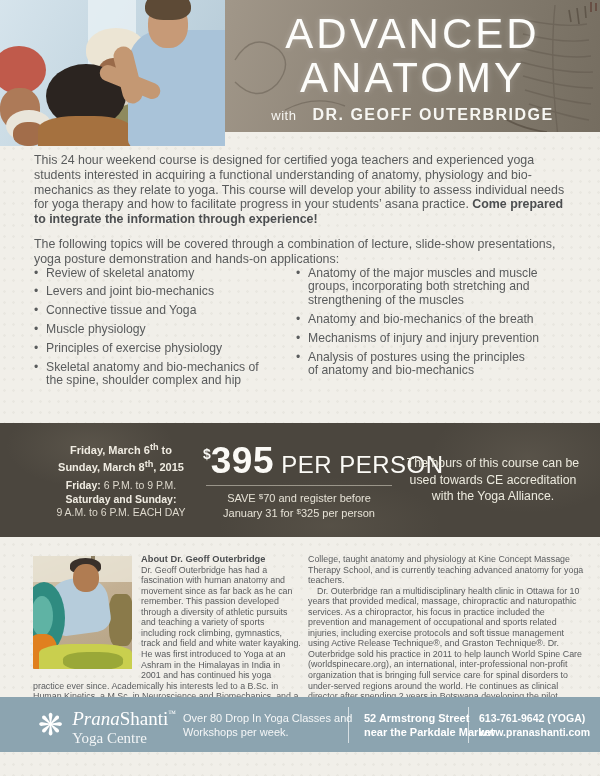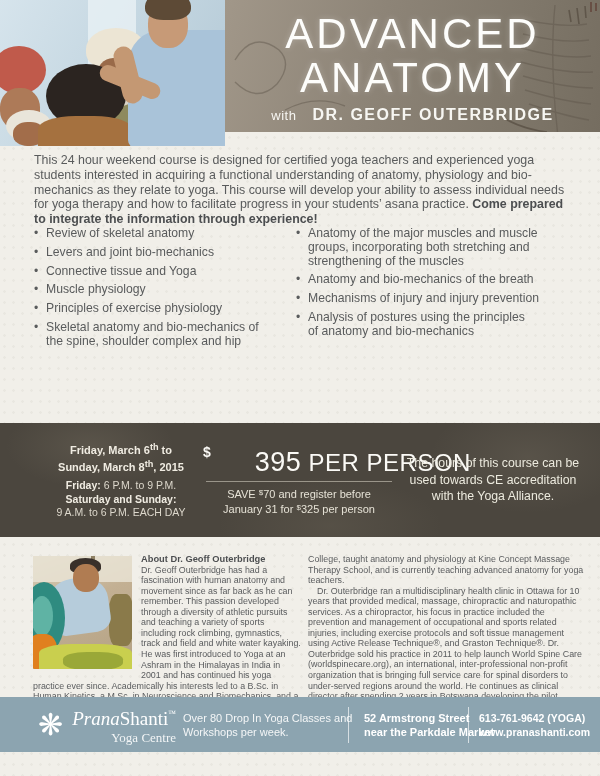--- a/index.html
+++ b/index.html
@@ -79,21 +79,21 @@
       radial-gradient(140px 80px at 88% 30%, rgba(170,160,140,.14), transparent 70%),
       #4b463e;
   }
   .band-schedule { position:absolute; left:40px; top:50%; transform:translateY(-50%); width:162px; text-align:center; }
   .sch-dates { font-weight:bold; font-size:11px; line-height:13.5px; color:#f0ece2; }
   .sch-times { margin-top:4px; font-size:10.5px; line-height:13.5px; color:#ddd8cc; }
   .sch-times .lbl { font-weight:bold; color:#f0ece2; }
   .band-price { position:absolute; left:203px; top:50%; transform:translateY(-50%); width:192px; text-align:center; }
   .price-line { white-space:nowrap; color:#fbfaf6; }
   .price-cur { font-size:14px; font-weight:bold; vertical-align:14px; }
-  .price-amt { font-size:27px; font-weight:normal; letter-spacing:.5px;margin-left:44px; }
+  .price-amt { font-size:37px; font-weight:bold; letter-spacing:.5px; }
   .price-unit { font-size:24px; font-weight:400; letter-spacing:.5px; }
   .price-rule { margin:3px auto 4px auto; width:186px; height:1px; background:rgba(220,215,200,.55); }
   .save-line { font-size:11px; line-height:14px; color:#e6e2d6; }
   .save-cur { font-size:8px; vertical-align:3px; }
   .band-ce { position:absolute; left:402px; top:50%; transform:translateY(-50%); width:182px; text-align:center;
     font-size:12.3px; line-height:16.5px; color:#eceade; }
 
   
   .about { height:160px; padding:17px 15px 0 33px; display:flex; color:#5a5c5e; }
   .about-col1 { flex:0 0 268px; width:268px; }
@@ -120,21 +120,21 @@
   .about-col2 p.p2 { text-indent:9px; }
 
   
   .footer { position:relative; height:55px; background:#8ca4b0; color:#fff; }
   .f-abs { position:absolute; top:50%; transform:translateY(-50%); }
   .f-logo { left:38px; display:flex; align-items:center; }
   .logo-mark { font-size:30px; line-height:30px; color:#fff; margin-right:9px; }
   .logo-name { font-family:"Liberation Serif", serif; font-size:19px; line-height:19px; color:#fff; }
   .logo-name .it { font-style:italic; }
   .logo-tm { font-size:8px; vertical-align:9px; }
-  .logo-sub { font-family:"Liberation Serif", serif; font-size:13px; margin-top:1px; color:#f2f5f6;text-align:right; }
+  .logo-sub { font-family:"Liberation Serif", serif; font-size:15px; margin-top:1px; color:#f2f5f6; }
   .f-classes { left:183px; font-size:11px; line-height:14.5px; color:#f4f6f7; }
   .f-divider { width:1px; height:36px; background:rgba(255,255,255,.65); }
   .fd1 { left:348px; } .fd2 { left:468px; }
   .f-address { left:364px; font-size:11px; line-height:14px; font-weight:bold; }
   .f-phone { left:479px; font-size:10.5px; line-height:14px; font-weight:bold; }
 </style>
 </head>
 <body>
 
 <div class="page">
@@ -188,20 +188,21 @@
         <div class="title-line">ANATOMY</div>
         <div class="hero-sub">
           <span class="sub-with">with</span><span class="sub-name">DR. GEOFF OUTERBRIDGE</span>
         </div>
       </div>
     </div>
   </div>
 
   <div class="intro">
     <p class="lead"><span>This 24 hour weekend course is designed for certified yoga teachers and experienced yoga students interested in acquiring a functional understanding of anatomy, physiology and bio-mechanics as they relate to yoga. This course will develop your ability to assess individual needs for yoga therapy and how to facilitate progress in your students’ asana practice. </span><span class="bold">Come prepared to integrate the information through experience!</span></p>
+    <p class="topics-lead">The following topics will be covered through a combination of lecture, slide-show presentations, yoga posture demonstration and hands-on applications:</p>
     <div class="topics">
       <ul class="col-l">
         <li>Review of skeletal anatomy</li>
         <li>Levers and joint bio-mechanics</li>
         <li>Connective tissue and Yoga</li>
         <li>Muscle physiology</li>
         <li>Principles of exercise physiology</li>
         <li style="width:238px">Skeletal anatomy and bio-mechanics of the spine, shoulder complex and hip</li>
       </ul>
       <ul class="col-r">

